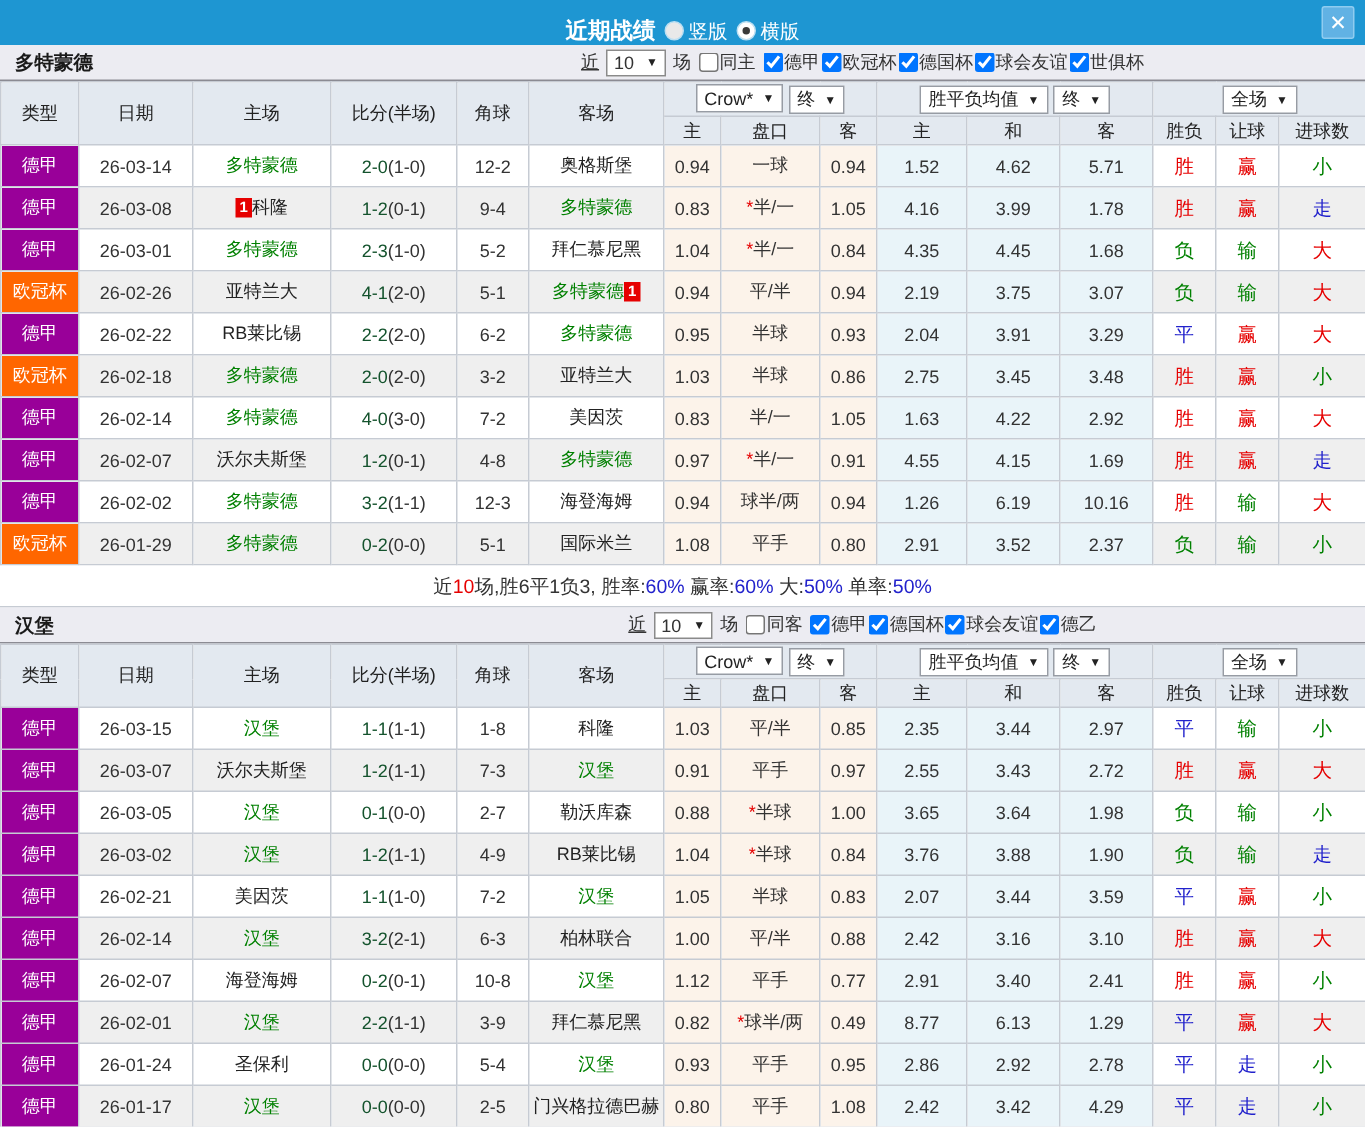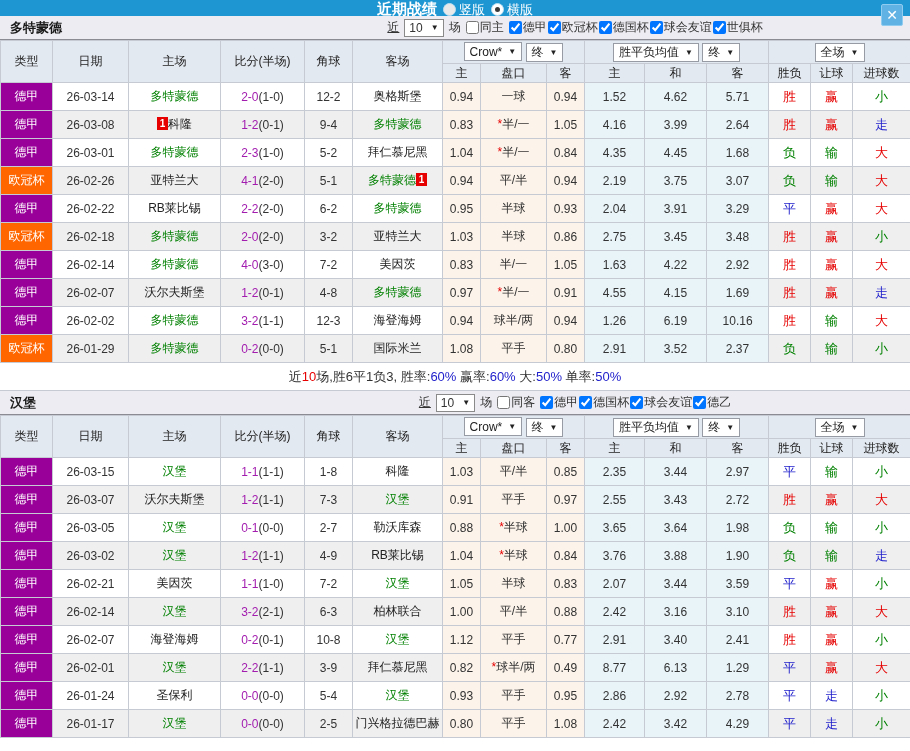--- a/index.html
+++ b/index.html
@@ -1,20 +1,20 @@
 <!DOCTYPE html>
 <html><head>
 <meta charset="utf-8">
 <style>
   *{margin:0;padding:0;box-sizing:border-box;}
   html,body{width:910px;height:751px;overflow:hidden;}
   body{font-family:"Liberation Sans","DejaVu Sans",sans-serif;font-size:12px;color:#333;background:#fff;}
 
   
-  .titlebar{height:16px;background:#1e96d2;display:flex;align-items:flex-start;position:relative;}
+  .titlebar{height:30px;background:#1e96d2;display:flex;align-items:flex-end;position:relative;}
   .title-center{flex:1;display:flex;justify-content:center;align-items:center;gap:6px;color:#fff;}
   .win-title{font-weight:bold;font-size:15px;}
   .radio-opt{display:inline-flex;align-items:center;gap:3px;cursor:pointer;font-size:13px;color:#fff;}
   .radio{width:13px;height:13px;border-radius:50%;background:#e9e9e9;border:1px solid #bcdff2;display:inline-block;position:relative;}
   .radio.selected{background:#fff;}
   .radio.selected::after{content:"";position:absolute;left:3px;top:3px;width:5px;height:5px;border-radius:50%;background:#3a3a3a;}
   .close-btn{position:absolute;right:7px;top:4px;width:22px;height:22px;background:#61b2e4;border:1px solid #8fccf0;border-radius:2px;color:#fff;font-size:14px;font-weight:bold;display:flex;align-items:center;justify-content:center;cursor:pointer;}
 
   
   .section-head{height:24px;background:#ececf2;border-bottom:1px solid #8b8b93;display:flex;align-items:center;padding:0 10px;}
@@ -35,21 +35,21 @@
   .dd{display:inline-flex;align-items:center;gap:6px;background:#fff;border:1px solid #979ca4;height:19px;padding:0 5px;cursor:pointer;font-size:12px;}
   .th-dd{background:#e3e9f0;}
   .grid tbody td{height:28px;}
   .c-league{color:#fff;font-size:12px;}
   .c-plain{background:#fff;}
   .c-res{background:#fff;font-size:13px;}
   .grid tbody tr:nth-child(even) .c-plain,
   .grid tbody tr:nth-child(even) .c-res{background:#efefef;}
   .c-odds{background:#fcf3ea;color:#333;}
   .c-avg{background:#e9f4f9;color:#333;}
-  .ft{color:#a21caf;}
+  .ft{color:#14532d;}
   .ht{color:#333;}
   .self{color:#008000;}
   .opp{color:#222;}
   .star{color:#e60000;}
   .card{display:inline-block;background:#e60000;color:#fff;width:11px;height:13px;line-height:13px;font-size:10px;font-weight:bold;vertical-align:1px;}
 
   
   .summary{height:28px;display:flex;align-items:center;justify-content:center;font-size:13px;background:#fff;border-bottom:1px solid #c6cbd3;}
   .summary span{white-space:pre;}
 </style>
@@ -200,21 +200,21 @@
           <td class="c-plain">26-03-08</td>
           <td class="c-plain c-team"><span class="card">1</span><span class="opp">科隆</span></td>
           <td class="c-plain"><span class="ft">1-2</span><span class="ht">(0-1)</span></td>
           <td class="c-plain">9-4</td>
           <td class="c-plain c-team"><span class="self">多特蒙德</span></td>
           <td class="c-odds">0.83</td>
           <td class="c-odds"><span class="star">*</span>半/一</td>
           <td class="c-odds">1.05</td>
           <td class="c-avg">4.16</td>
           <td class="c-avg">3.99</td>
-          <td class="c-avg">2.64</td>
+          <td class="c-avg">1.78</td>
           <td class="c-res" style="color: rgb(230, 0, 0);">胜</td>
           <td class="c-res" style="color: rgb(230, 0, 0);">赢</td>
           <td class="c-res" style="color: rgb(34, 34, 204);">走</td>
         </tr>
         <tr>
           <td class="c-league" style="background: rgb(153, 0, 153);">德甲</td>
           <td class="c-plain">26-03-01</td>
           <td class="c-plain c-team"><span class="self">多特蒙德</span></td>
           <td class="c-plain"><span class="ft">2-3</span><span class="ht">(1-0)</span></td>
           <td class="c-plain">5-2</td>

